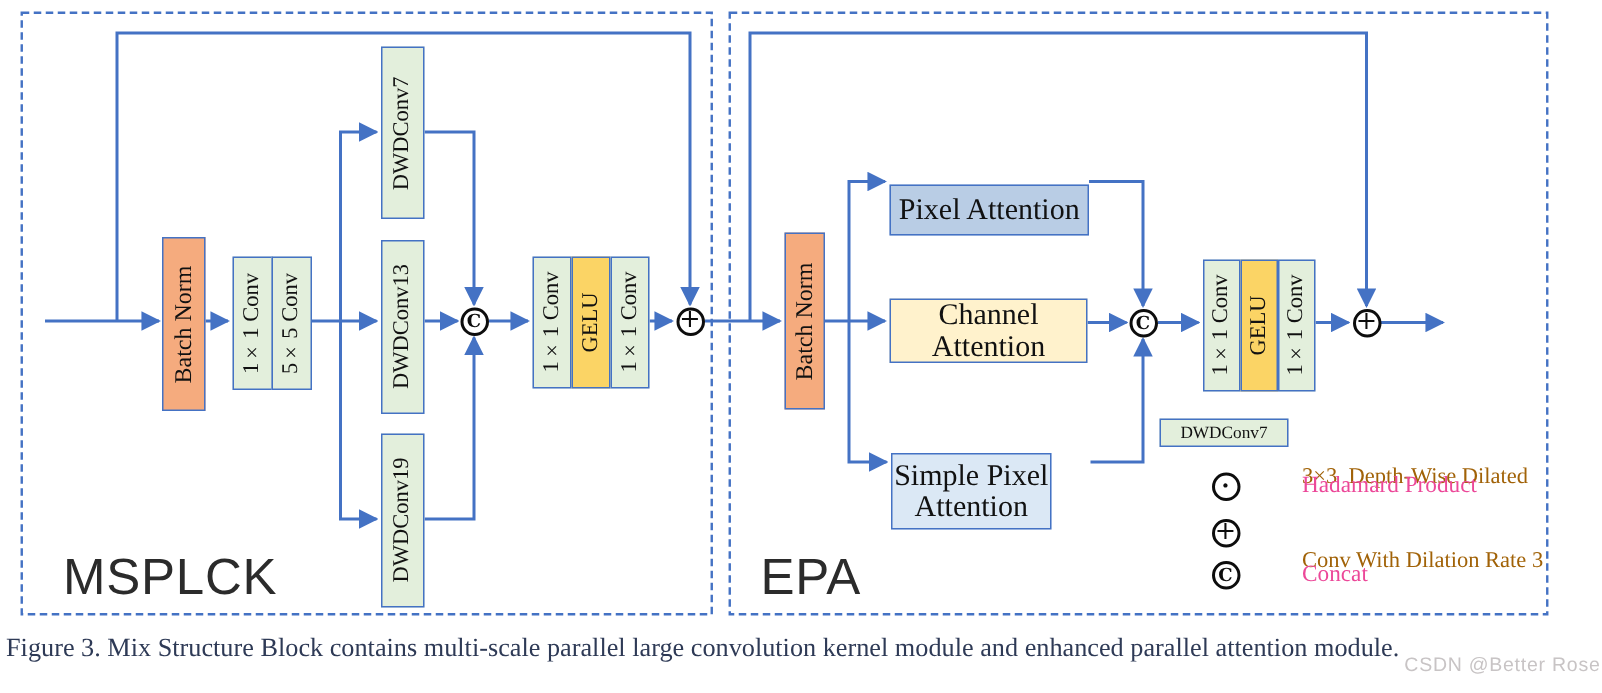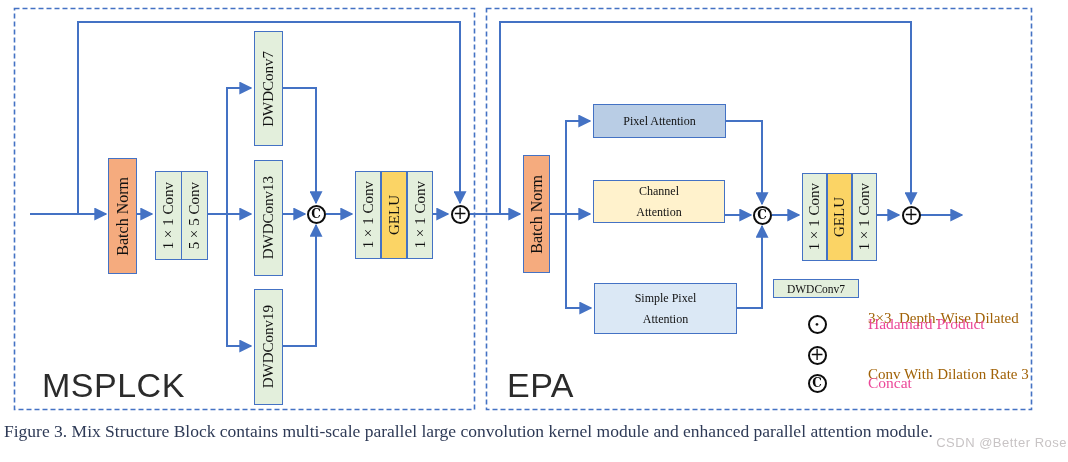--- a/index.html
+++ b/index.html
@@ -13,21 +13,21 @@
     border:1.5px solid #4472C4;display:flex;align-items:center;justify-content:center;
     color:#111;text-align:center;
   }
   .vtext{writing-mode:vertical-rl;transform:rotate(180deg);white-space:nowrap;font-size:16px;}
   .green{background:#E3EFDC;}
   .orange{background:#F5AB7E;}
   .gelu{background:#FBD465;}
   .blue{background:#B9CDE5;}
   .lightblue{background:#DBE8F5;}
   .cream{background:#FFF2CC;}
-  .attn{font-size:12px;line-height:21px;}
+  .attn{font-size:20px;line-height:21px;margin-top:19px;}
   .opnode{
     position:absolute;z-index:3;width:19px;height:19px;box-sizing:border-box;
     border:2px solid #0d0d0d;border-radius:50%;background:#fff;
     display:flex;align-items:center;justify-content:center;
     font-family:"DejaVu Serif",serif;color:#0d0d0d;
   }
   .opnode.add{font-size:17px;font-family:"DejaVu Sans",sans-serif;line-height:1;padding-bottom:2px;}
   .opnode.concat{font-size:12px;font-weight:bold;}
   .opnode.dot{font-size:10px;}
   .module-label{
@@ -139,21 +139,21 @@
 
   <div class="box blue attn" style="left:593px;top:104px;width:133px;height:34px;">
     <span>Pixel Attention</span>
   </div>
   <div class="box cream attn" style="left:593px;top:180px;width:132px;height:43px;">
     <span>
       <span style="display:block;">Channel</span>
       <span style="display:block;">Attention</span>
     </span>
   </div>
-  <div class="box lightblue attn" style="left:594px;top:283px;width:143px;height:51px;">
+  <div class="box lightblue attn" style="left:594px;top:283px;width:107px;height:51px;">
     <span>
       <span style="display:block;">Simple Pixel</span>
       <span style="display:block;">Attention</span>
     </span>
   </div>
 
   <div class="opnode concat" style="left:752.5px;top:205.5px;">
     <span>C</span>
   </div>
 

